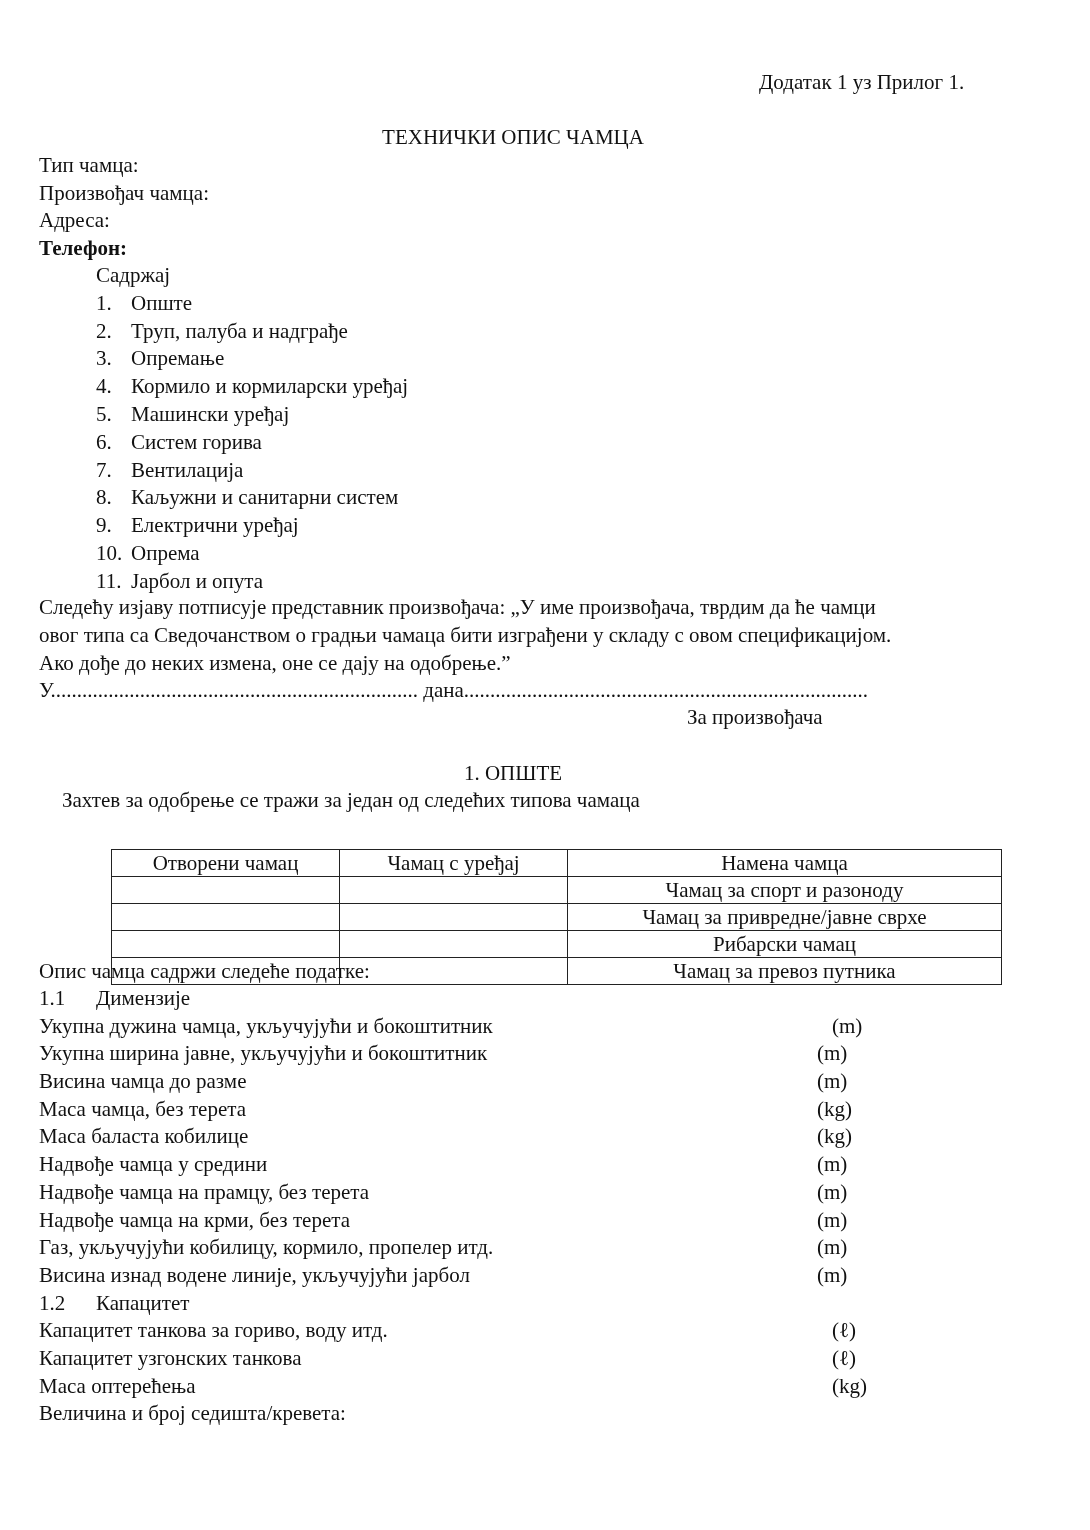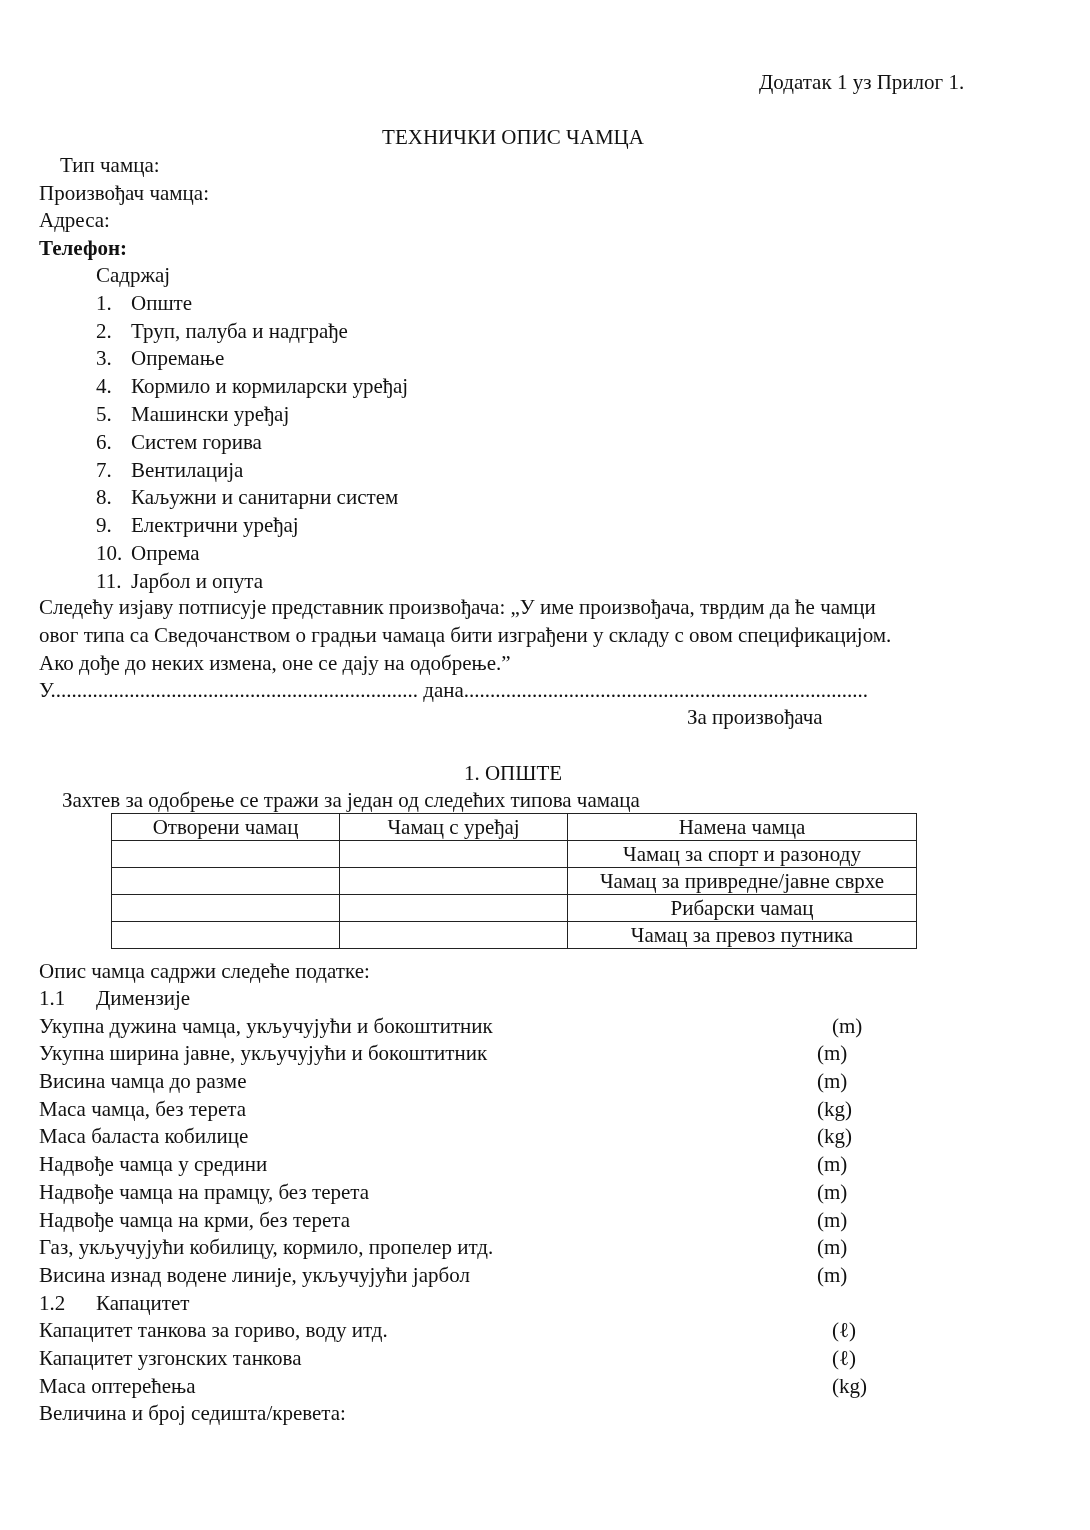--- a/index.html
+++ b/index.html
@@ -4,36 +4,36 @@
 <style>
   html, body { margin:0; padding:0; background:#ffffff; }
   body { width:1090px; height:1530px; position:relative; overflow:hidden;
          font-family:"Liberation Serif", serif; font-size:21px; color:#111; }
   .ln { position:absolute; left:39px; white-space:nowrap; line-height:27px; }
   .abs { position:absolute; white-space:nowrap; line-height:27px; }
   .toc { position:absolute; left:96px; line-height:27.8px; }
   .toc .row { display:flex; }
   .toc .num { width:35px; }
   .center { position:absolute; left:0; width:1026px; text-align:center; line-height:27px; }
-  table.types { position:absolute; left:111px; top:813px; border-collapse:collapse; width:806px; }
+  table.types { position:absolute; left:111px; top:849px; border-collapse:collapse; width:891px; }
   table.types td { border:1.5px solid #222; height:26px; padding:0 10px; font-size:21px; line-height:26px;text-align:center; }
   table.types td.c1, table.types td.c2 { width:207px; }
   table.types tr.head td.c1, table.types tr.head td.c2 { text-align:center; }
   .dim { position:absolute; left:39px; width:900px; line-height:27.7px; }
   .dim .row { position:relative; height:27.7px; }
   .dim .unit { position:absolute; top:0; }
 </style>
 </head>
 <body>
 
 <div class="abs" style="left:759px; top:69px;">Додатак 1 уз Прилог 1.</div>
 <div class="center" style="top:124px;">ТЕХНИЧКИ ОПИС ЧАМЦА</div>
 
 <div>
-  <div class="ln" style="top:152px;margin-left:21px;">Тип чамца:</div>
+  <div class="ln" style="top:152px;">Тип чамца:</div>
   <div class="ln" style="top:180px;">Произвођач чамца:</div>
   <div class="ln" style="top:207px;">Адреса:</div>
   <div class="ln" style="top:235px;font-weight:bold;">Телефон:</div>
 </div>
 
 <div class="toc" style="top:262px;">
   <div class="row">Садржај</div>
   <div id="toc-items">
       <div class="row">
         <span class="num">1.</span>

